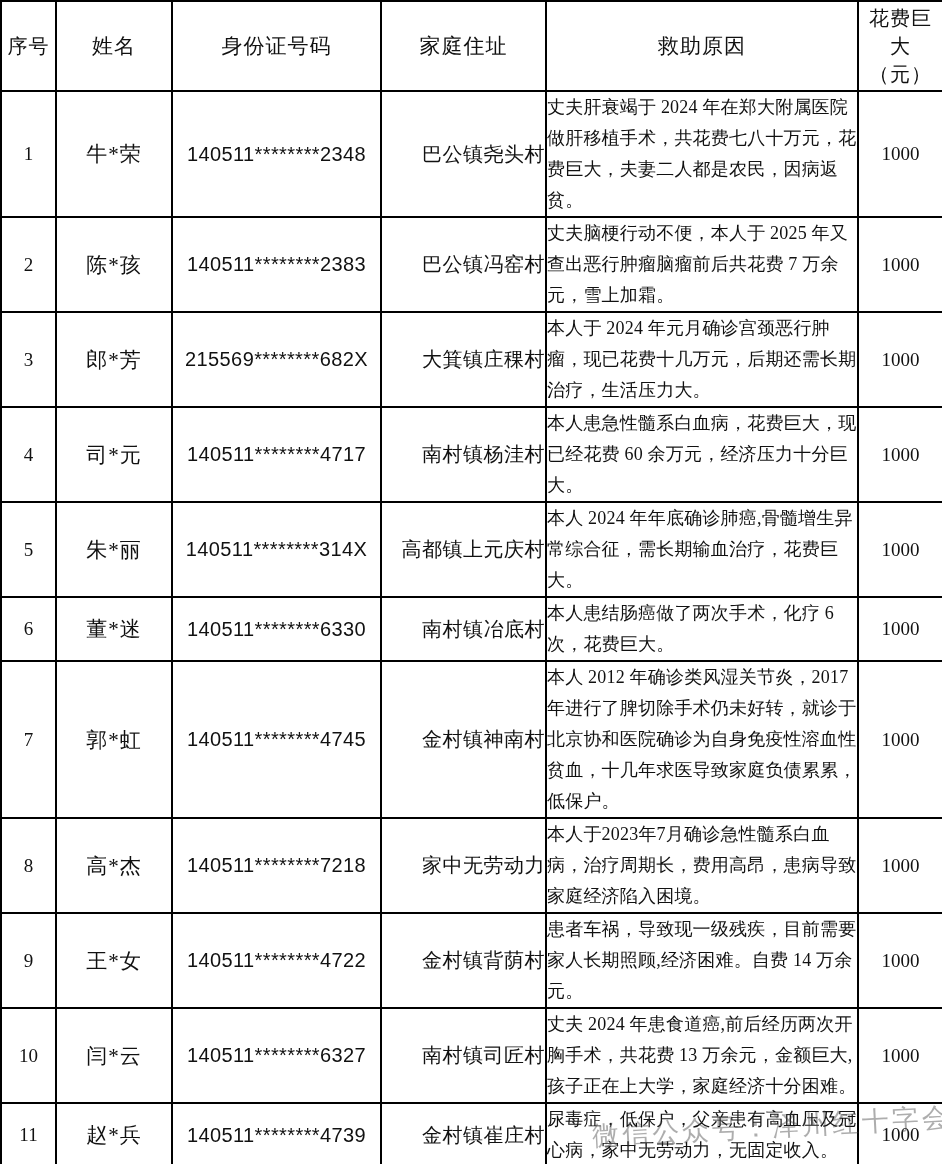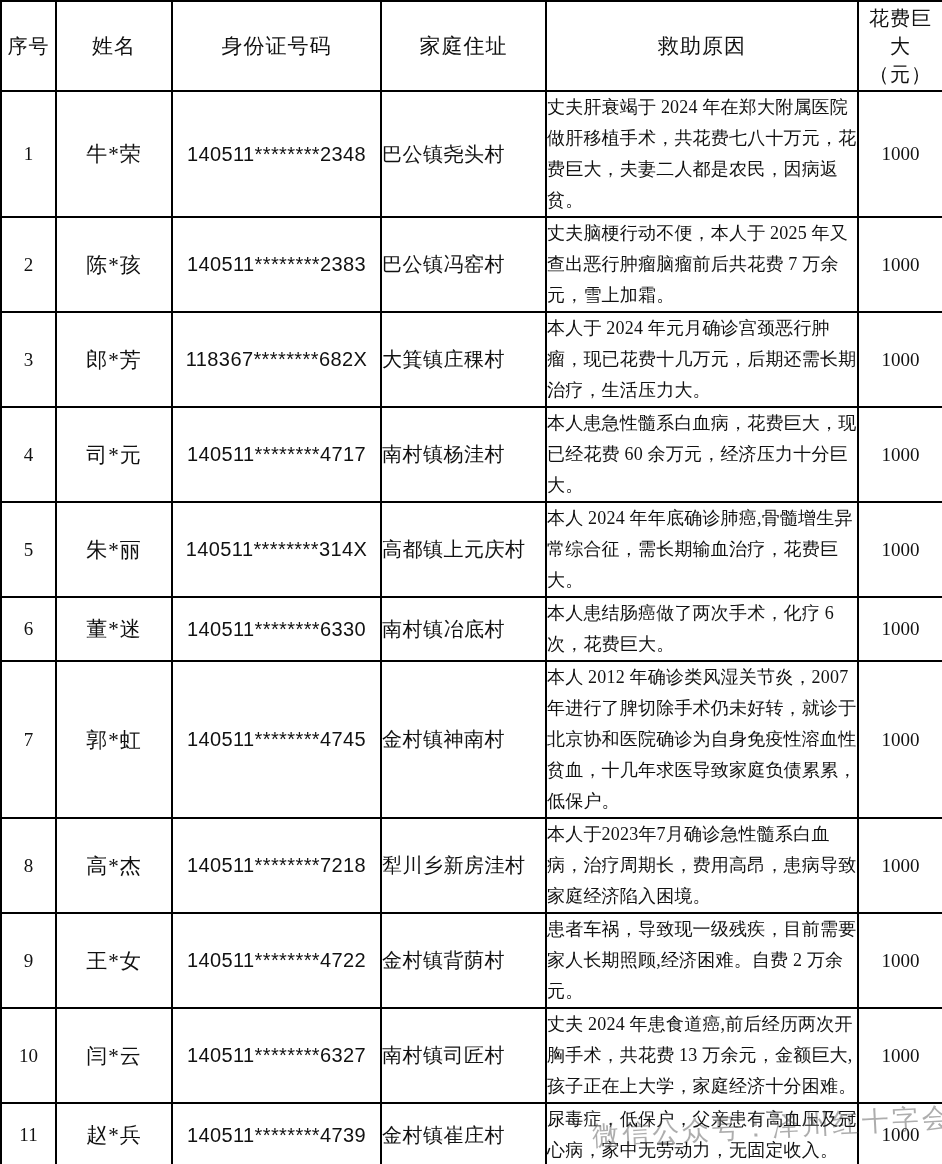--- a/index.html
+++ b/index.html
@@ -74,21 +74,21 @@
     font-family: Liberation Serif, serif;
   }
   td.cell-id {
     text-align: center;
     font-size: 20px;
     font-family: Liberation Sans, sans-serif;
     letter-spacing: 0.4px;
     white-space: nowrap;
   }
   td.cell-addr {
-    text-align: left;
+    text-align: right;
     font-size: 20px;
     line-height: 29px;
     padding: 2px 3px;
     letter-spacing: 0.5px;
   }
   td.cell-reason {
     text-align: left;
     font-size: 18px;
     line-height: 31px;
     padding: 3px 5px 3px 6px;
@@ -165,21 +165,21 @@
         <td class="cell-seq">2</td>
         <td class="cell-name">陈*孩</td>
         <td class="cell-id">140511********2383</td>
         <td class="cell-addr">巴公镇冯窑村</td>
         <td class="cell-reason">丈夫脑梗行动不便，本人于 2025 年又查出恶行肿瘤脑瘤前后共花费 7 万余元，雪上加霜。</td>
         <td class="cell-amount">1000</td>
       </tr>
       <tr>
         <td class="cell-seq">3</td>
         <td class="cell-name">郎*芳</td>
-        <td class="cell-id">118367********682X</td>
+        <td class="cell-id">215569********682X</td>
         <td class="cell-addr">大箕镇庄稞村</td>
         <td class="cell-reason">本人于 2024 年元月确诊宫颈恶行肿瘤，现已花费十几万元，后期还需长期治疗，生活压力大。</td>
         <td class="cell-amount">1000</td>
       </tr>
       <tr>
         <td class="cell-seq">4</td>
         <td class="cell-name">司*元</td>
         <td class="cell-id">140511********4717</td>
         <td class="cell-addr">南村镇杨洼村</td>
         <td class="cell-reason">本人患急性髓系白血病，花费巨大，现已经花费 60 余万元，经济压力十分巨大。</td>
@@ -199,37 +199,37 @@
         <td class="cell-id">140511********6330</td>
         <td class="cell-addr">南村镇冶底村</td>
         <td class="cell-reason">本人患结肠癌做了两次手术，化疗 6 次，花费巨大。</td>
         <td class="cell-amount">1000</td>
       </tr>
       <tr>
         <td class="cell-seq">7</td>
         <td class="cell-name">郭*虹</td>
         <td class="cell-id">140511********4745</td>
         <td class="cell-addr">金村镇神南村</td>
-        <td class="cell-reason">本人 2012 年确诊类风湿关节炎，2007 年进行了脾切除手术仍未好转，就诊于北京协和医院确诊为自身免疫性溶血性贫血，十几年求医导致家庭负债累累，低保户。</td>
+        <td class="cell-reason">本人 2012 年确诊类风湿关节炎，2017 年进行了脾切除手术仍未好转，就诊于北京协和医院确诊为自身免疫性溶血性贫血，十几年求医导致家庭负债累累，低保户。</td>
         <td class="cell-amount">1000</td>
       </tr>
       <tr>
         <td class="cell-seq">8</td>
         <td class="cell-name">高*杰</td>
         <td class="cell-id">140511********7218</td>
-        <td class="cell-addr">犁川乡新房洼村</td>
+        <td class="cell-addr">家中无劳动力</td>
         <td class="cell-reason">本人于2023年7月确诊急性髓系白血病，治疗周期长，费用高昂，患病导致家庭经济陷入困境。</td>
         <td class="cell-amount">1000</td>
       </tr>
       <tr>
         <td class="cell-seq">9</td>
         <td class="cell-name">王*女</td>
         <td class="cell-id">140511********4722</td>
         <td class="cell-addr">金村镇背荫村</td>
-        <td class="cell-reason">患者车祸，导致现一级残疾，目前需要家人长期照顾,经济困难。自费 2 万余元。</td>
+        <td class="cell-reason">患者车祸，导致现一级残疾，目前需要家人长期照顾,经济困难。自费 14 万余元。</td>
         <td class="cell-amount">1000</td>
       </tr>
       <tr>
         <td class="cell-seq">10</td>
         <td class="cell-name">闫*云</td>
         <td class="cell-id">140511********6327</td>
         <td class="cell-addr">南村镇司匠村</td>
         <td class="cell-reason">丈夫 2024 年患食道癌,前后经历两次开胸手术，共花费 13 万余元，金额巨大,孩子正在上大学，家庭经济十分困难。</td>
         <td class="cell-amount">1000</td>
       </tr>

